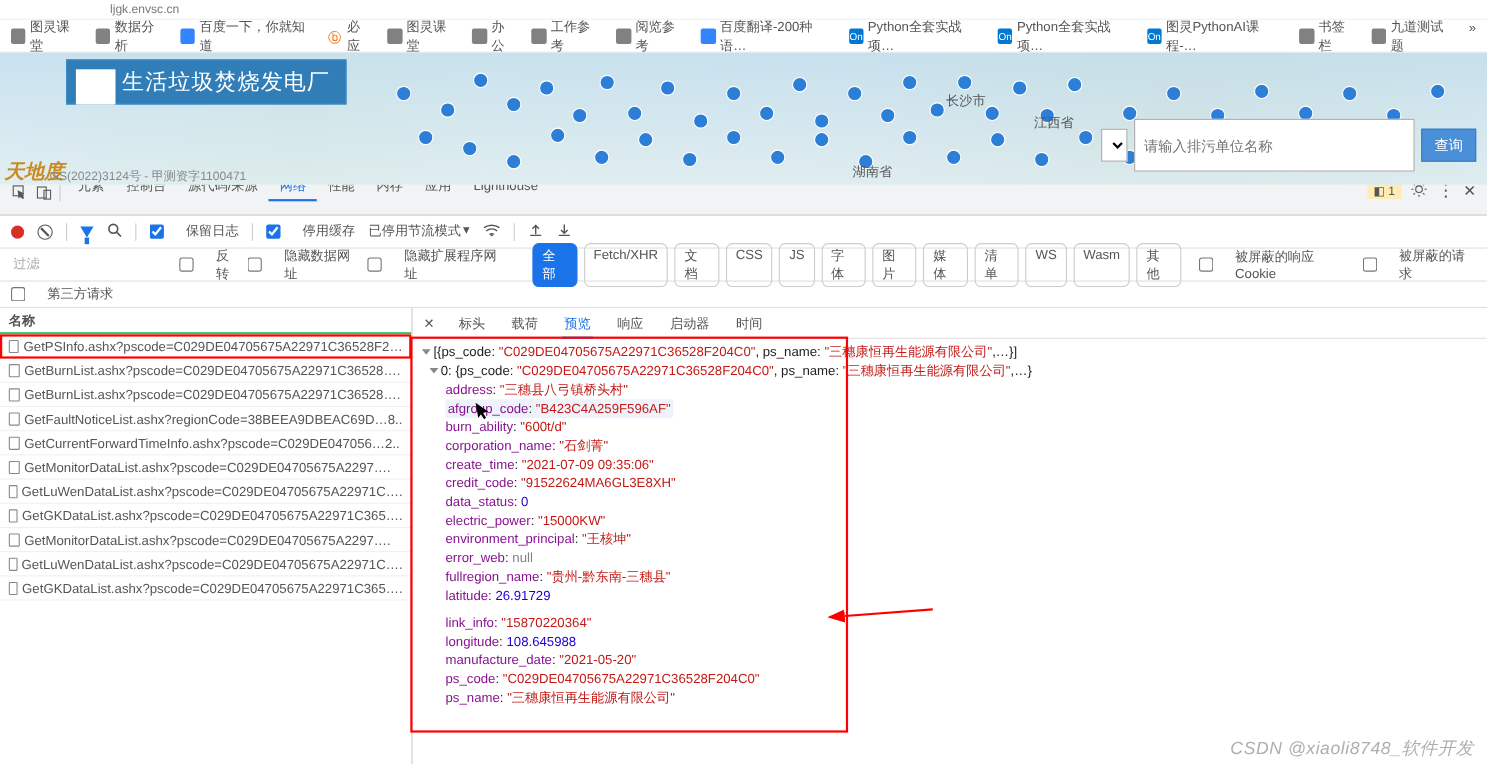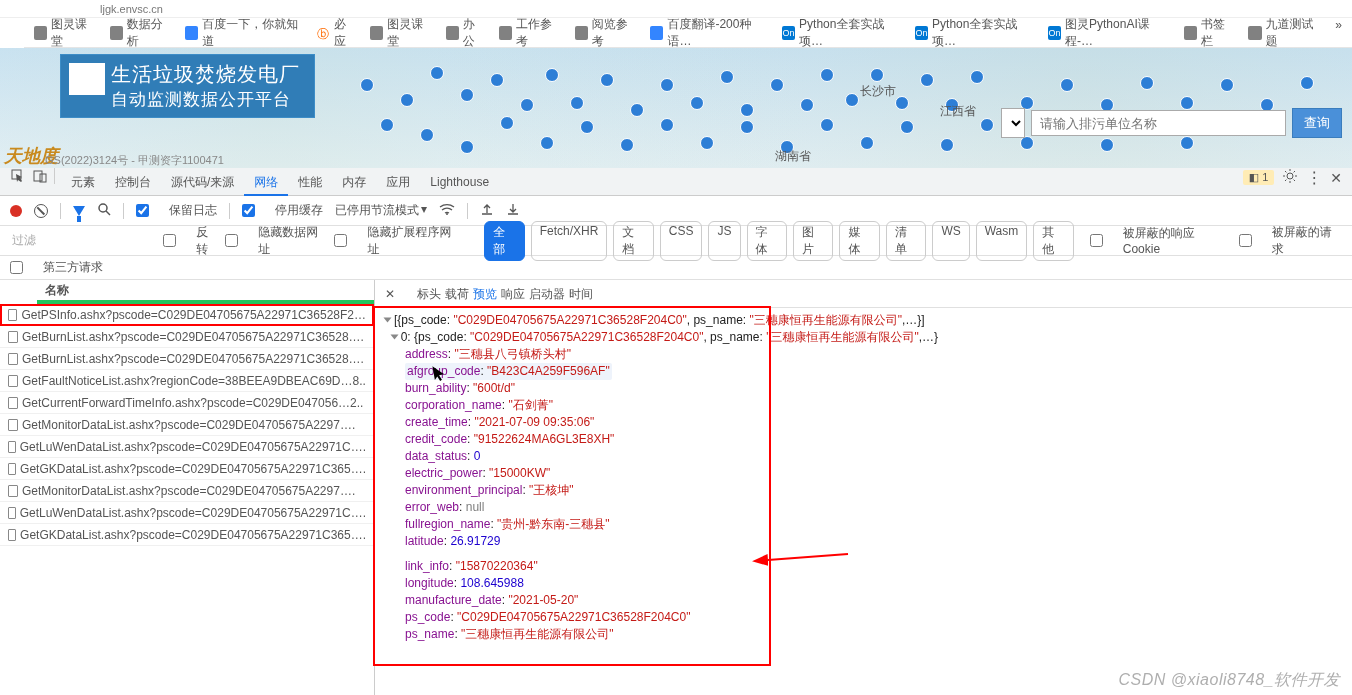--- a/index.html
+++ b/index.html
@@ -1,42 +1,42 @@
 <!DOCTYPE html>
 <html><head>
 <meta charset="utf-8">
 <style>
 * { margin: 0; padding: 0; box-sizing: border-box; font-family: "Microsoft YaHei", Arial, sans-serif; }
 body { width: 1352px; height: 695px; background: #fff; overflow: hidden; font-size: 12px; position: relative; }
 
 .browser-top { height: 18px; background: #fff; border-bottom: 1px solid #eee; display:flex; align-items:center; padding-left:100px; color:#777; font-size:11px;}
-.bookmarks { height: 30px; background: #fff; border-bottom: 1px solid #e5e5e5; display: flex; padding: 0 10px; gap: 14px; font-size: 12px; color: #555; margin-left: 24px; }
+.bookmarks { height: 30px; background: #fff; border-bottom: 1px solid #e5e5e5; display: flex; padding: 0 10px; gap: 14px; font-size: 12px; color: #555; }
 .bookmarks a { text-decoration: none; color: #555; display:flex; align-items:center; gap:4px; }
 .bm-icon { width:14px; height:14px; border-radius:2px; display:inline-block; }
 .bm-folder { background:#818181; }
 .bm-baidu { background:#3385ff; }
 .bm-on { background:#0078d4; color:#fff; font-size:9px; line-height:14px; text-align:center; }
 
 .map-banner { height: 120px; background: linear-gradient(#c9e3f7, #e6f2fa); position: relative; overflow:hidden; }
 .map-banner::before { content:""; position:absolute; inset:0; background: radial-gradient(circle at 20% 60%, rgba(200,220,200,.3), transparent 50%), radial-gradient(circle at 80% 40%, rgba(190,210,190,.3), transparent 60%); }
 .logo-box { position:absolute; left:60px; top:6px; background:#307db7; padding:6px 14px 6px 50px; border:1px solid #3d8dc7; }
 .logo-box .factory { position:absolute; left:8px; top:8px; width:36px; height:32px; background:#fff; -webkit-mask: none; }
 .logo-box .l1 { color:#fff; font-size:20px; letter-spacing:1px; }
 .logo-box .l2 { color:#fff; font-size:17px; letter-spacing:1px; }
 .search-box { position:absolute; right:10px; top:60px; display:flex; gap:6px; align-items:center; }
 .search-box select { width:24px; height:30px; border:1px solid #aaa; background:#fff; }
-.search-box input { width:255px; height:26px; border:1px solid #aaa; padding:0 8px; font-size:13px; }
+.search-box input { width:255px; height:48px; border:1px solid #aaa; padding:0 8px; font-size:13px; }
 .search-box button { width:50px; height:30px; background:#4a90d9; color:#fff; border:1px solid #3a7dbd; font-size:13px; cursor:pointer;}
 .map-dots { position:absolute; inset:0; }
 .map-dots span { position:absolute; width:14px; height:14px; background:#2d7ed6; border:1px solid #fff; border-radius:50%; }
 .city-label { position:absolute; font-size:12px; color:#555; }
 .copyright { position:absolute; left:45px; bottom:0; font-size:11px; color:#888; }
 .logo-corner { position:absolute; left:0; bottom:0; color:#c98a1e; font-size:18px; font-style:italic; font-weight:bold; padding:0 4px;}
 
-.devtools-tabs { height: 28px; border-bottom:1px solid #ccc; display:flex; align-items:flex-start; padding:0 10px; gap:6px; background:#f1f3f4; }
+.devtools-tabs { height: 28px; border-bottom:1px solid #ccc; display:flex; align-items:flex-end; padding:12px 10px; gap:6px; background:#f1f3f4; }
 .devtools-tabs .icon { width:16px; height:16px; display:flex; align-items:center; justify-content:center; }
 .dt-tab { padding:0 10px; height:28px; line-height:28px; color:#555; cursor:pointer; }
 .dt-tab.active { color:#1a73e8; border-bottom:2px solid #1a73e8; }
 .dt-right { margin-left:auto; display:flex; gap:8px; align-items:center; color:#555;}
 .dt-right .warn { background:#ffecb5; padding:1px 6px; border-radius:2px; font-size:11px;}
 
 .filter-bar { height: 30px; border-bottom:1px solid #e0e0e0; display:flex; align-items:center; padding:0 10px; gap:12px; color:#555;}
 .filter-bar .rec { width:12px; height:12px; border-radius:50%; background:#d93025; }
 .filter-bar .ban { width:14px; height:14px; border:1.5px solid #555; border-radius:50%; position:relative;}
 .filter-bar .ban::after { content:""; position:absolute; left:1px; top:5px; width:10px; height:1.5px; background:#555; transform:rotate(45deg);}
@@ -49,21 +49,21 @@
 
 .req-types { height: 30px; border-bottom:1px solid #e0e0e0; display:flex; align-items:center; padding:0 10px; gap:6px; color:#555;}
 .type-chip { padding:2px 8px; border:1px solid #ccc; border-radius:6px; cursor:pointer; font-size:12px; }
 .type-chip.active { background:#1a73e8; color:#fff; border-color:#1a73e8;}
 .filter-input { width:150px; color:#aaa; padding-left:2px;}
 
 .third-party { height:24px; border-bottom:1px solid #e0e0e0; display:flex; align-items:center; padding:0 10px; gap:6px; color:#555;}
 
 .main-panel { display:flex; height: calc(695px - 18px - 30px - 120px - 28px - 30px - 30px - 24px); }
 .req-list { width: 375px; border-right:1px solid #ccc; overflow:hidden; }
-.req-head { height:24px; border-bottom:4px solid #22c55e; padding:0 8px; display:flex; align-items:center; color:#555; font-weight:bold;margin-left:37px;}
+.req-head { height:24px; border-bottom:2px solid #22c55e; padding:0 8px; display:flex; align-items:center; color:#555; font-weight:bold;}
 .req-item { height:22px; line-height:22px; padding:0 8px; white-space:nowrap; overflow:hidden; text-overflow:ellipsis; border-bottom:1px solid #f0f0f0; color:#555; cursor:pointer; display:flex; align-items:center; gap:4px;}
 .req-item.selected { outline:2px solid red; outline-offset:-2px; background:#fff;align-items:center;}
 .req-item .doc-icon { width:10px; height:12px; border:1px solid #888; border-radius:1px; display:inline-block;}
 
 .detail { flex:1; position:relative; }
 .detail-tabs { height:28px; border-bottom:1px solid #e0e0e0; display:flex; align-items:center; padding:0 10px; gap:20px; color:#555;}
 .detail-tabs .close-x { cursor:pointer; color:#555;}
 .d-tab { cursor:pointer; padding:0 2px; height:28px; line-height:28px;}
 .d-tab.active { color:#1a73e8; border-bottom:2px solid #1a73e8;}
 .json-view { padding:4px 10px; font-family: Menlo, Consolas, monospace; font-size:12px; line-height:17px; position:relative;}
@@ -203,21 +203,20 @@
       <span style="left: 1100px; top: 90px;"></span>
       <span style="left: 1140px; top: 72px;"></span>
       <span style="left: 1180px; top: 88px;"></span>
       <span style="left: 1220px; top: 70px;"></span>
     </div>
   <div class="logo-box">
     <svg class="factory" viewBox="0 0 36 32">
         <path fill="#fff" d="M2 30h32v2H2zM4 18l6-4v4l6-4v4l6-4v14H4zM26 2h4v26h-4zM31 6h3v22h-3z"></path>
       </svg>
     <div class="l1">生活垃圾焚烧发电厂</div>
-    <div class="l2">自动监测数据公开平台</div>
   </div>
   <span class="city-label" style="left:860px;top:35px;">长沙市</span>
   <span class="city-label" style="left:775px;top:100px;">湖南省</span>
   <span class="city-label" style="left:940px;top:55px;">江西省</span>
   <div class="search-box">
     <select></select>
     <input placeholder="请输入排污单位名称" style="">
     <button>查询</button>
   </div>
   <div class="logo-corner">天地度</div>
@@ -386,21 +385,21 @@
         </div>
         <div class="req-item">
           <span class="doc-icon"></span>
           <span>GetGKDataList.ashx?pscode=C029DE04705675A22971C365….</span>
         </div>
       </div>
   </div>
   <div class="detail">
     <div class="detail-tabs">
       <span class="close-x">✕</span>
-      <div id="dtabs" style="display:flex;">
+      <div id="dtabs" style="display:flex;gap:20px;">
           <span class="d-tab">标头</span>
           <span class="d-tab">载荷</span>
           <span class="d-tab active">预览</span>
           <span class="d-tab">响应</span>
           <span class="d-tab">启动器</span>
           <span class="d-tab">时间</span>
         </div>
     </div>
     <div class="json-view" id="jsonview">
       <div class="red-border" style="left:-2px;top:-2px;width:398px;height:360px;"></div>

